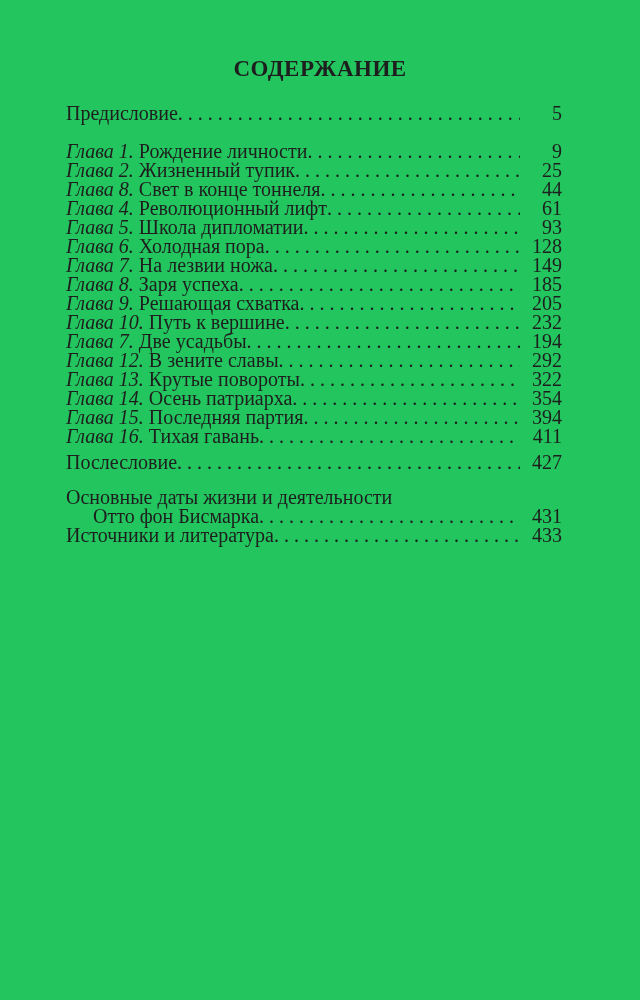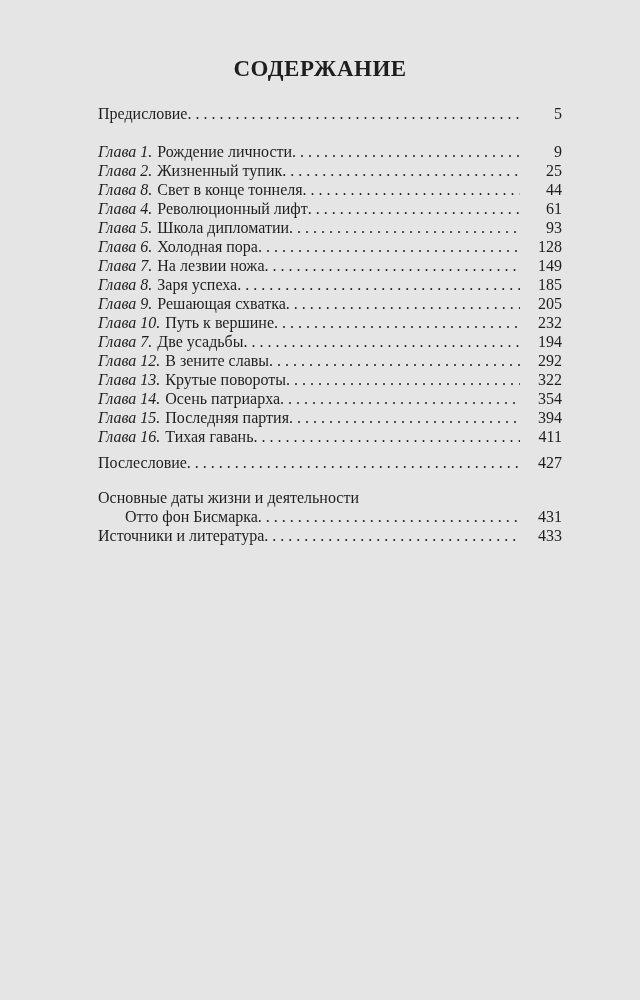--- a/index.html
+++ b/index.html
@@ -4,21 +4,21 @@
 <style>
   html, body {
     margin: 0;
     padding: 0;
     background: #ffffff;
   }
   .page {
     position: relative;
     width: 640px;
     height: 1000px;
-    background: #e5e5e5;
+    background: #22c55e;
     color: #1e1e1e;
     font-family: "Liberation Serif", "DejaVu Serif", serif;
     overflow: hidden;
   }
   .title {
     margin: 56px 0 0 0;
     font-size: 23px;
     line-height: 26px;
     font-weight: bold;
     text-align: center;
@@ -28,24 +28,23 @@
     margin: 22px 78px 0 66px; 
   }
   .section { margin-top: 0; }
   .section:nth-child(2) { margin-top: 19px; } 
   .section:nth-child(3) { margin-top: 7px;  } 
   .section:nth-child(4) { margin-top: 16px; } 
 
   .row {
     display: flex;
     align-items: flex-end;
-    font-size: 16px;
+    font-size: 20px;
     line-height: 19px;
     white-space: nowrap;
-    margin-left: 32px;
   }
   .row.indent { padding-left: 27px; }
   .row-italic {
     font-style: italic;
     margin-right: 5px;
     flex: none;
   }
   .row-text { flex: none; }
   .leader {
     flex: 1 1 auto;

